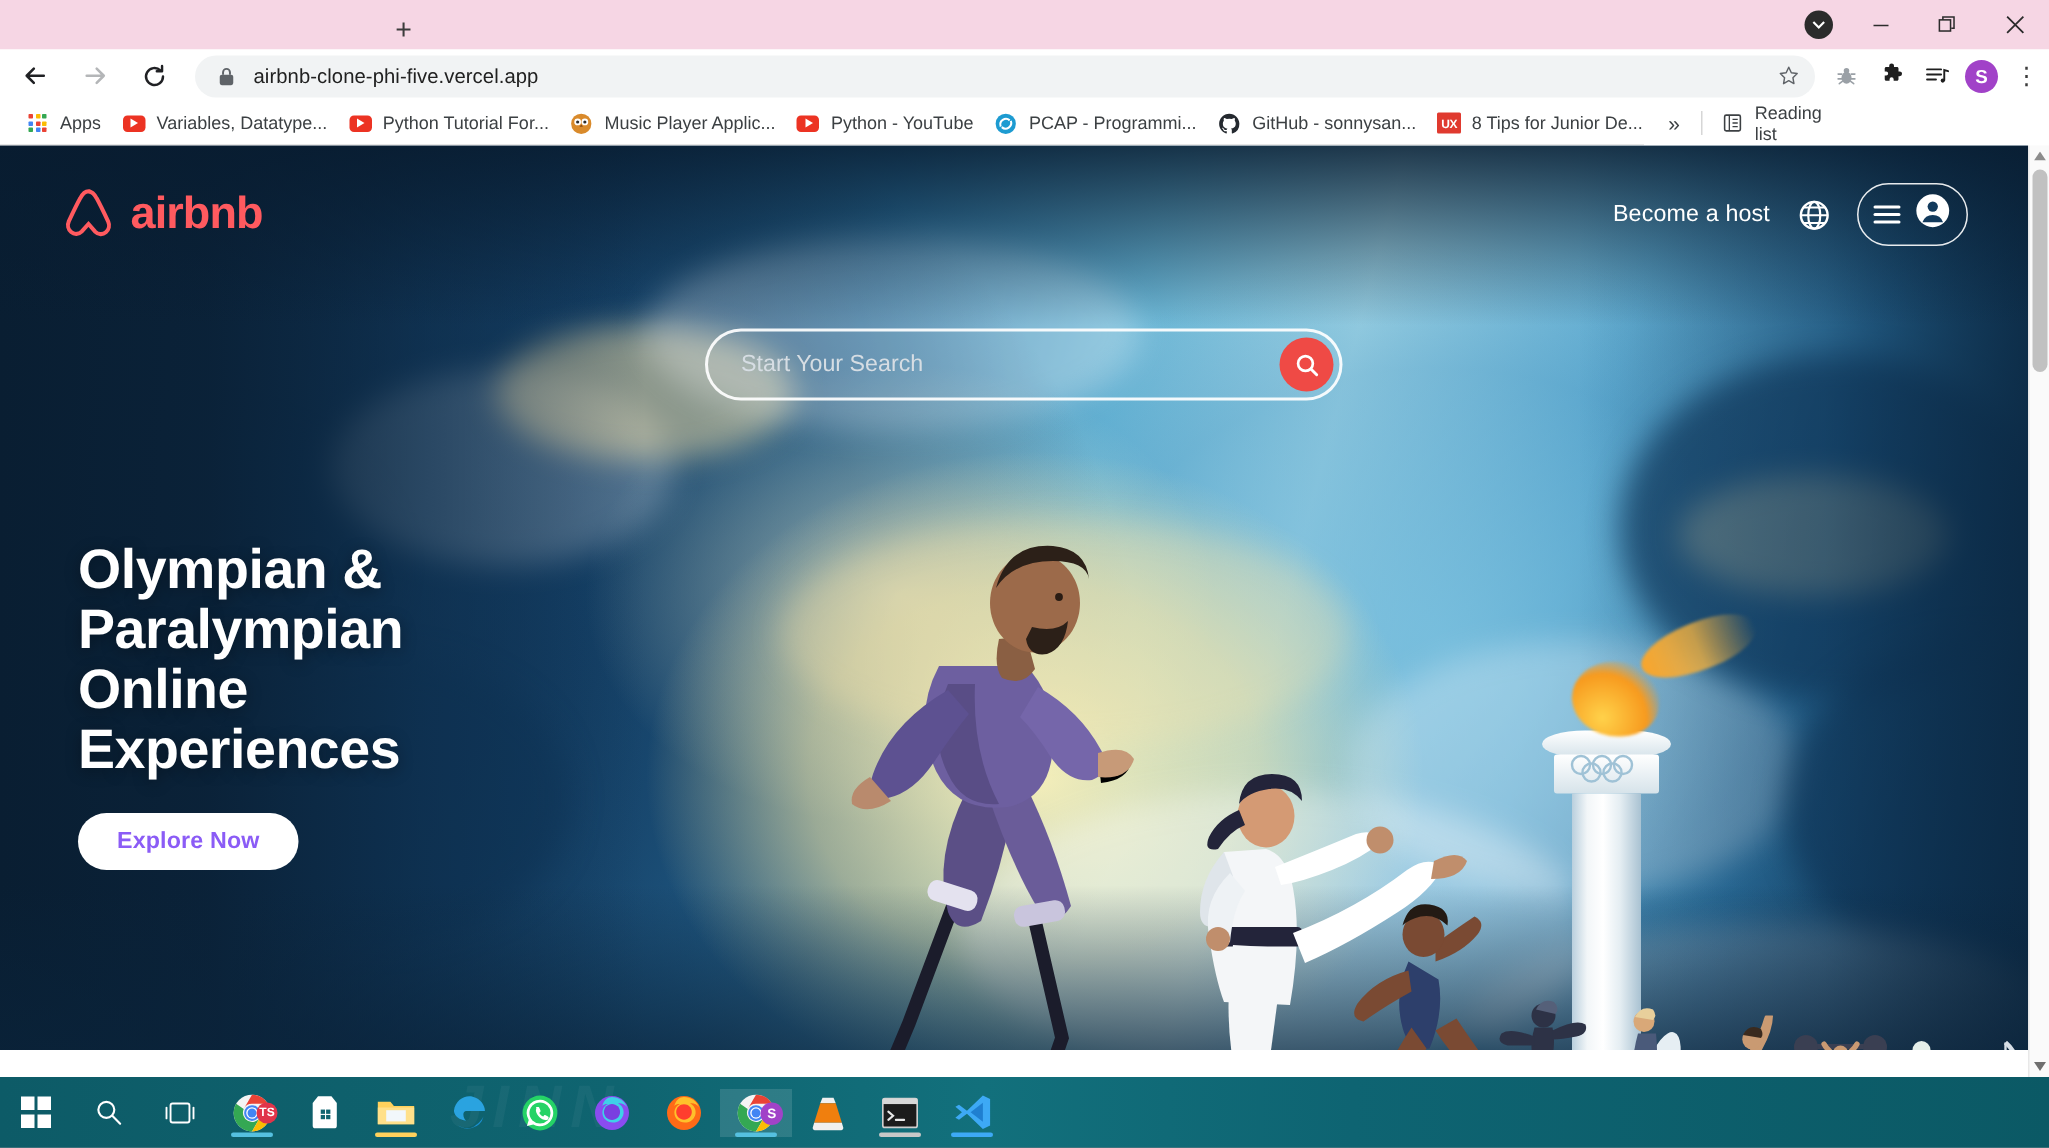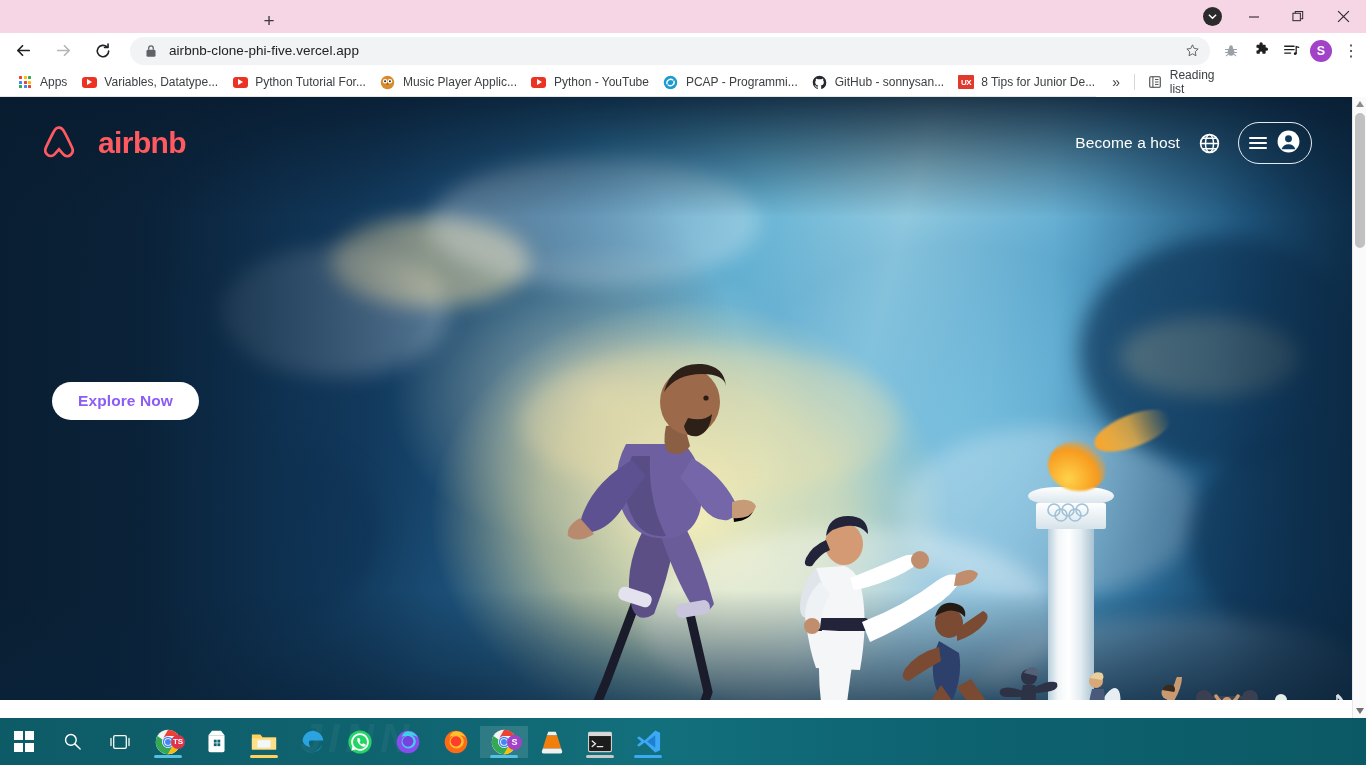--- a/index.html
+++ b/index.html
@@ -137,21 +137,21 @@
   #vignette-top { position:absolute; left:0; top:0; width:100%; height:120px;
     background:linear-gradient(180deg, rgba(8,28,48,.85) 0%, rgba(8,28,48,0) 100%); }
   #vignette-bottom { position:absolute; left:0; bottom:0; width:100%; height:110px;
     background:linear-gradient(0deg, rgba(10,35,58,.7) 0%, rgba(10,35,58,0) 100%); }
 
   
   #site-header {
     position:absolute; left:0; top:0; width:1352px; height:92px; z-index:30;
     display:flex; align-items:center; padding:0 40px;
   }
-  #brand { display:flex; align-items:center; gap:20px; }
+  #brand { display:flex; align-items:center; gap:9px; }
   #brand-mark { width:38px; height:38px; display:block; }
   #brand-text { font-size:30px; font-weight:bold; color:#ff5a5f; letter-spacing:-.6px; }
 
   #searchbar {
     position:absolute; left:470px; top:122px; width:425px; height:48px;
     border:2px solid rgba(255,255,255,.92); border-radius:26px;
     display:flex; align-items:center; padding:0 4px 0 22px; background:rgba(255,255,255,.04);
   }
   #search-input {
     flex:1 1 auto; background:transparent; border:none; outline:none;
@@ -604,22 +604,35 @@
               <svg width="25" height="25" viewBox="0 0 24 24">
                 <circle cx="12" cy="12" r="10.5" fill="#ffffff"></circle>
                 <circle cx="12" cy="9.3" r="3.3" fill="#123a5c"></circle>
                 <path d="M5.4 19.4a7 7 0 0113.2 0" fill="#123a5c"></path>
               </svg>
             </span>
           </div>
         </div>
       </div>
 
+      <div id="searchbar">
+        <input id="search-input" type="text" placeholder="Start Your Search" style="">
+        <button id="search-go">
+          <svg width="17" height="17" viewBox="0 0 20 20">
+            <circle cx="8.6" cy="8.6" r="5.8" fill="none" stroke="#fff" stroke-width="2.1"></circle>
+            <path d="M12.9 12.9L17.4 17.4" stroke="#fff" stroke-width="2.3" stroke-linecap="round"></path>
+          </svg>
+        </button>
+      </div>
 
       <div id="hero-copy">
+        <h1 id="hero-title">Olympian &amp;
+Paralympian
+Online
+Experiences</h1>
         <button id="explore-btn">Explore Now</button>
       </div>
 
     </div>
   </div>
 
   <div id="scrollbar">
     <div id="sb-up">
       <svg width="8" height="6" viewBox="0 0 8 6">
           <path d="M4 0l4 6H0z" fill="#8c8c8c"></path>

